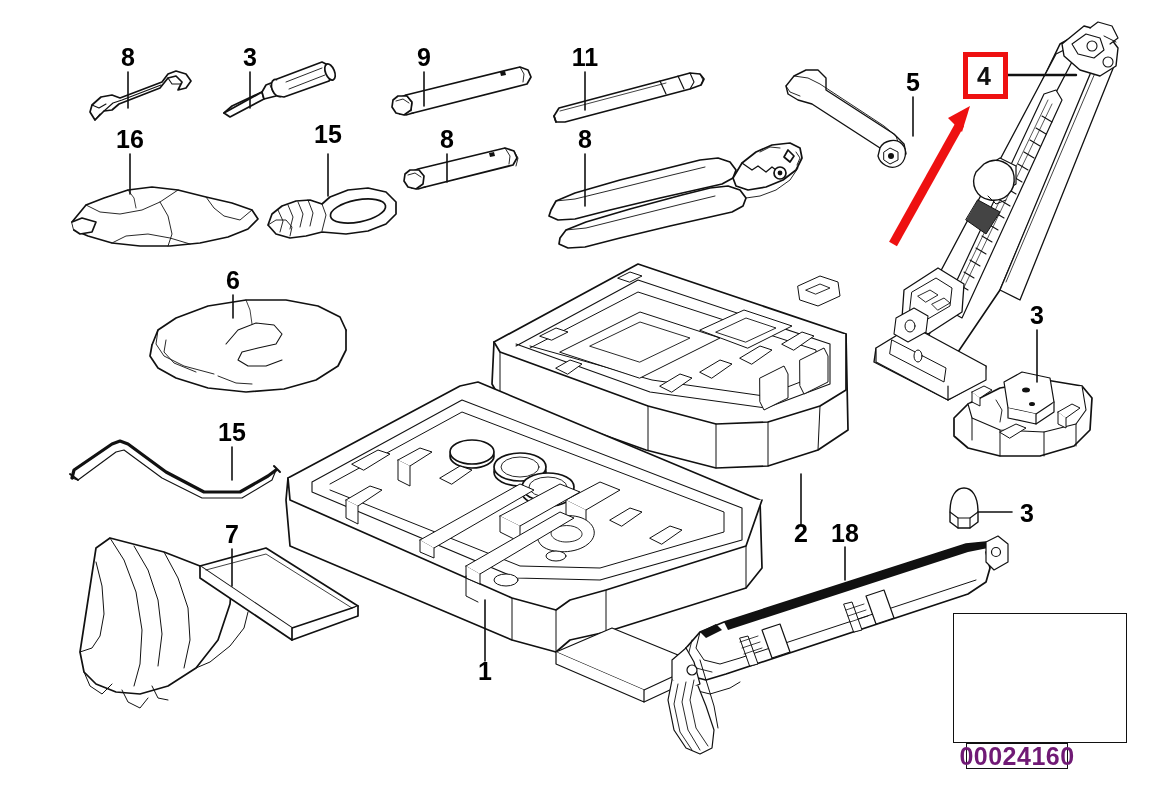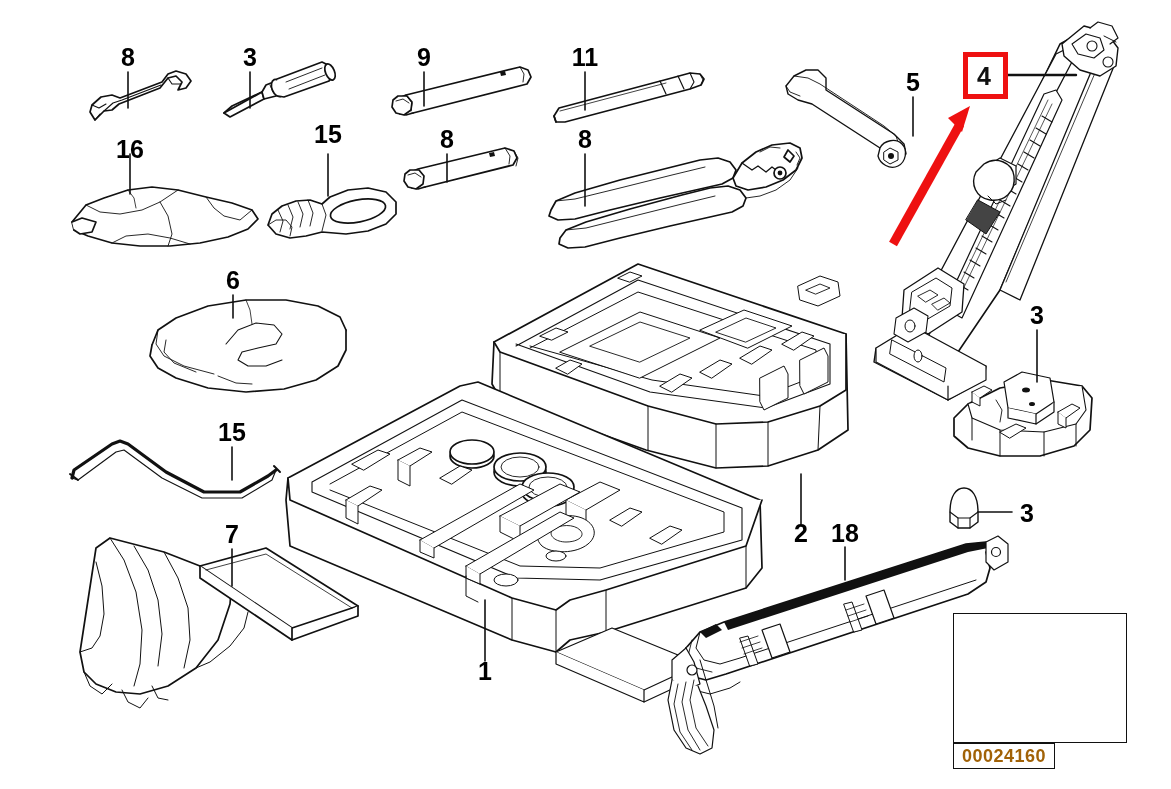--- a/index.html
+++ b/index.html
@@ -7,23 +7,23 @@
   #stage{position:relative;width:1171px;height:789px;background:#ffffff;}
   svg.layer{position:absolute;left:0;top:0;width:1171px;height:789px;}
   .lbl{position:absolute;font-family:"Liberation Sans",sans-serif;font-weight:bold;
        font-size:25px;color:#000;line-height:1;white-space:nowrap;}
   .lbl.c{transform:translateX(-50%);}
   #hl-box{position:absolute;border:5px solid #ee1111;box-sizing:border-box;background:#fff;}
   #hl-num{position:absolute;font-weight:bold;font-size:25px;color:#111;
           font-family:"Liberation Sans",sans-serif;}
   #code-box{position:absolute;border:1.6px solid #111;background:#fff;box-sizing:border-box;}
   #code-cap{position:absolute;border:1.6px solid #111;background:#fff;box-sizing:border-box;
-            font-family:"Liberation Sans",sans-serif;font-weight:bold;font-size:18px;
-            letter-spacing:.5px;color:#a16207;display:flex;align-items:center;
-            justify-content:center;}
+            font-family:"Liberation Sans",sans-serif;font-weight:bold;font-size:25px;
+            letter-spacing:.5px;color:#701a75;display:flex;align-items:center;
+            justify-content:center;margin-left:13px;}
 </style>
 </head>
 <body>
 
 <div id="stage">
 
   <svg class="layer" viewBox="0 0 1171 789">
     <g fill="none" stroke="#111" stroke-width="1.7" stroke-linejoin="round" stroke-linecap="round">
 
       <g>
@@ -433,21 +433,21 @@
       <path d="M976 688 L986 686" stroke-width="1"></path>
       <circle cx="1091" cy="647" r="11" fill="#111" stroke="none"></circle>
     </g>
   </svg>
 
   <div class="lbl c" style="left:128px;top:45px">8</div>
   <div class="lbl c" style="left:250px;top:45px">3</div>
   <div class="lbl c" style="left:424px;top:45px">9</div>
   <div class="lbl c" style="left:585px;top:45px">11</div>
   <div class="lbl c" style="left:913px;top:70px">5</div>
-  <div class="lbl c" style="left:130px;top:137px">16</div>
+  <div class="lbl c" style="left:130px;top:127px">16</div>
   <div class="lbl c" style="left:328px;top:122px">15</div>
   <div class="lbl c" style="left:447px;top:127px">8</div>
   <div class="lbl c" style="left:585px;top:127px">8</div>
   <div class="lbl c" style="left:233px;top:268px">6</div>
   <div class="lbl c" style="left:232px;top:420px">15</div>
   <div class="lbl c" style="left:232px;top:522px">7</div>
   <div class="lbl c" style="left:1037px;top:303px">3</div>
   <div class="lbl c" style="left:1027px;top:501px">3</div>
   <div class="lbl c" style="left:801px;top:521px">2</div>
   <div class="lbl c" style="left:845px;top:521px">18</div>

